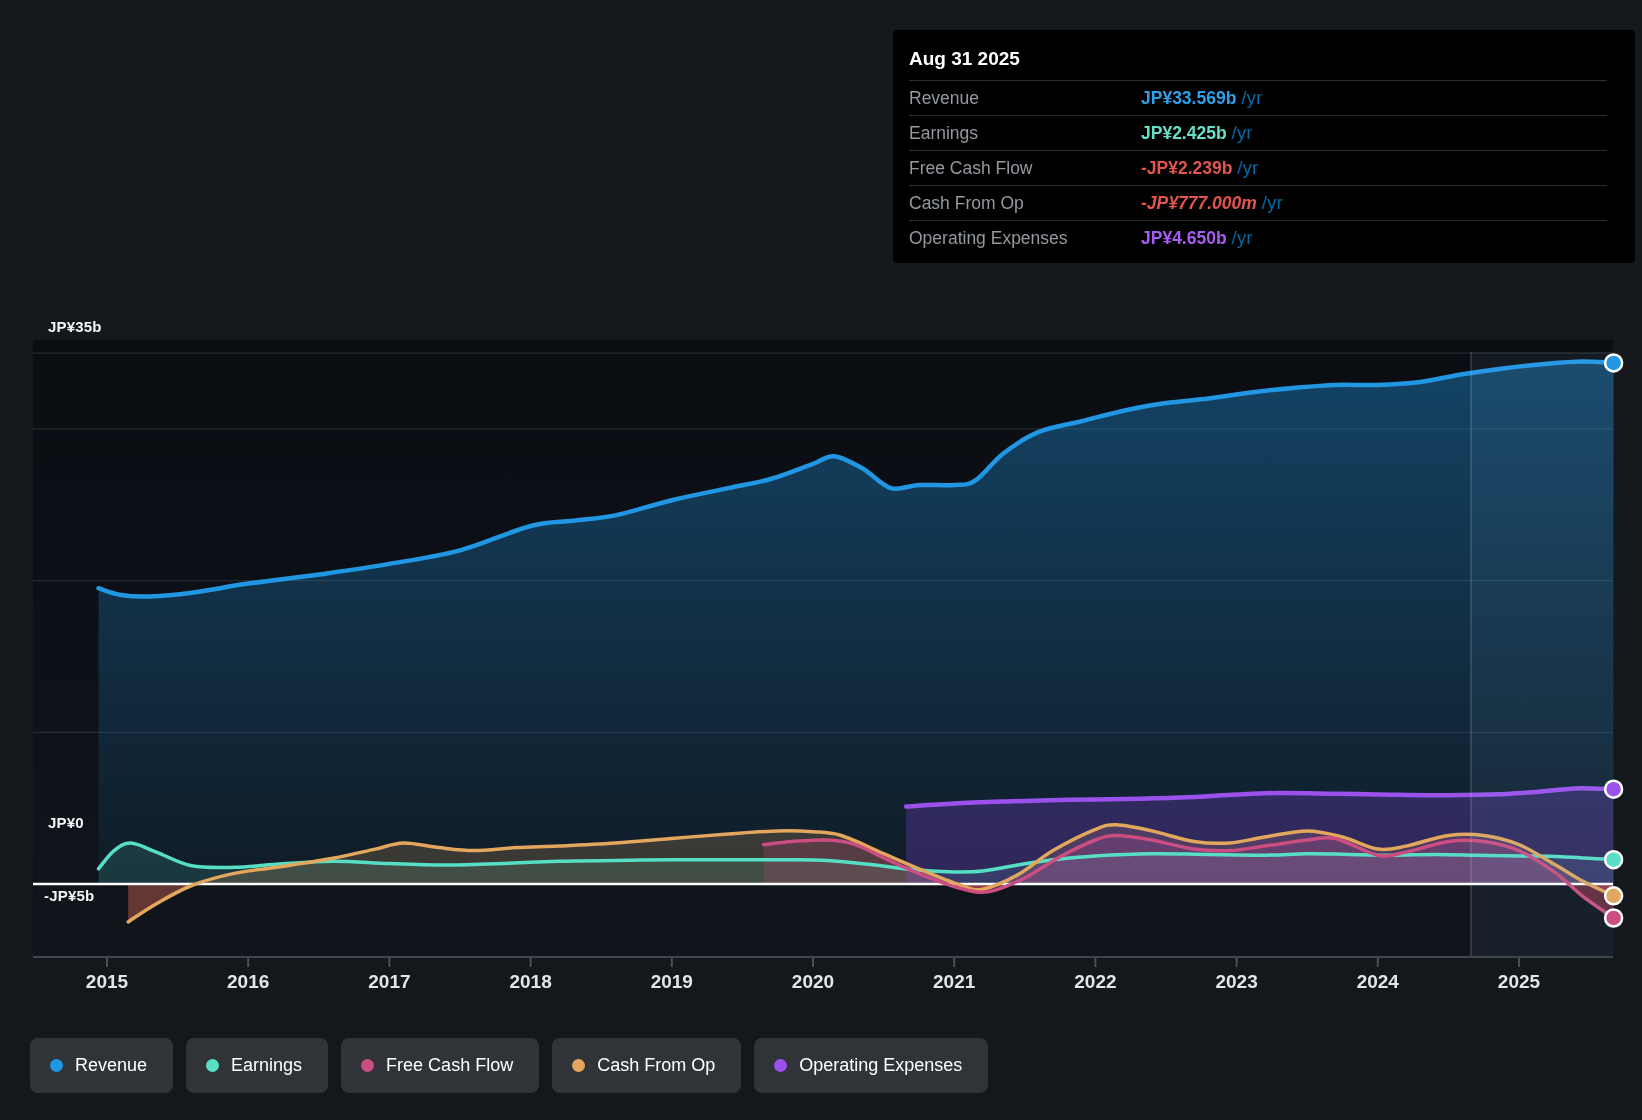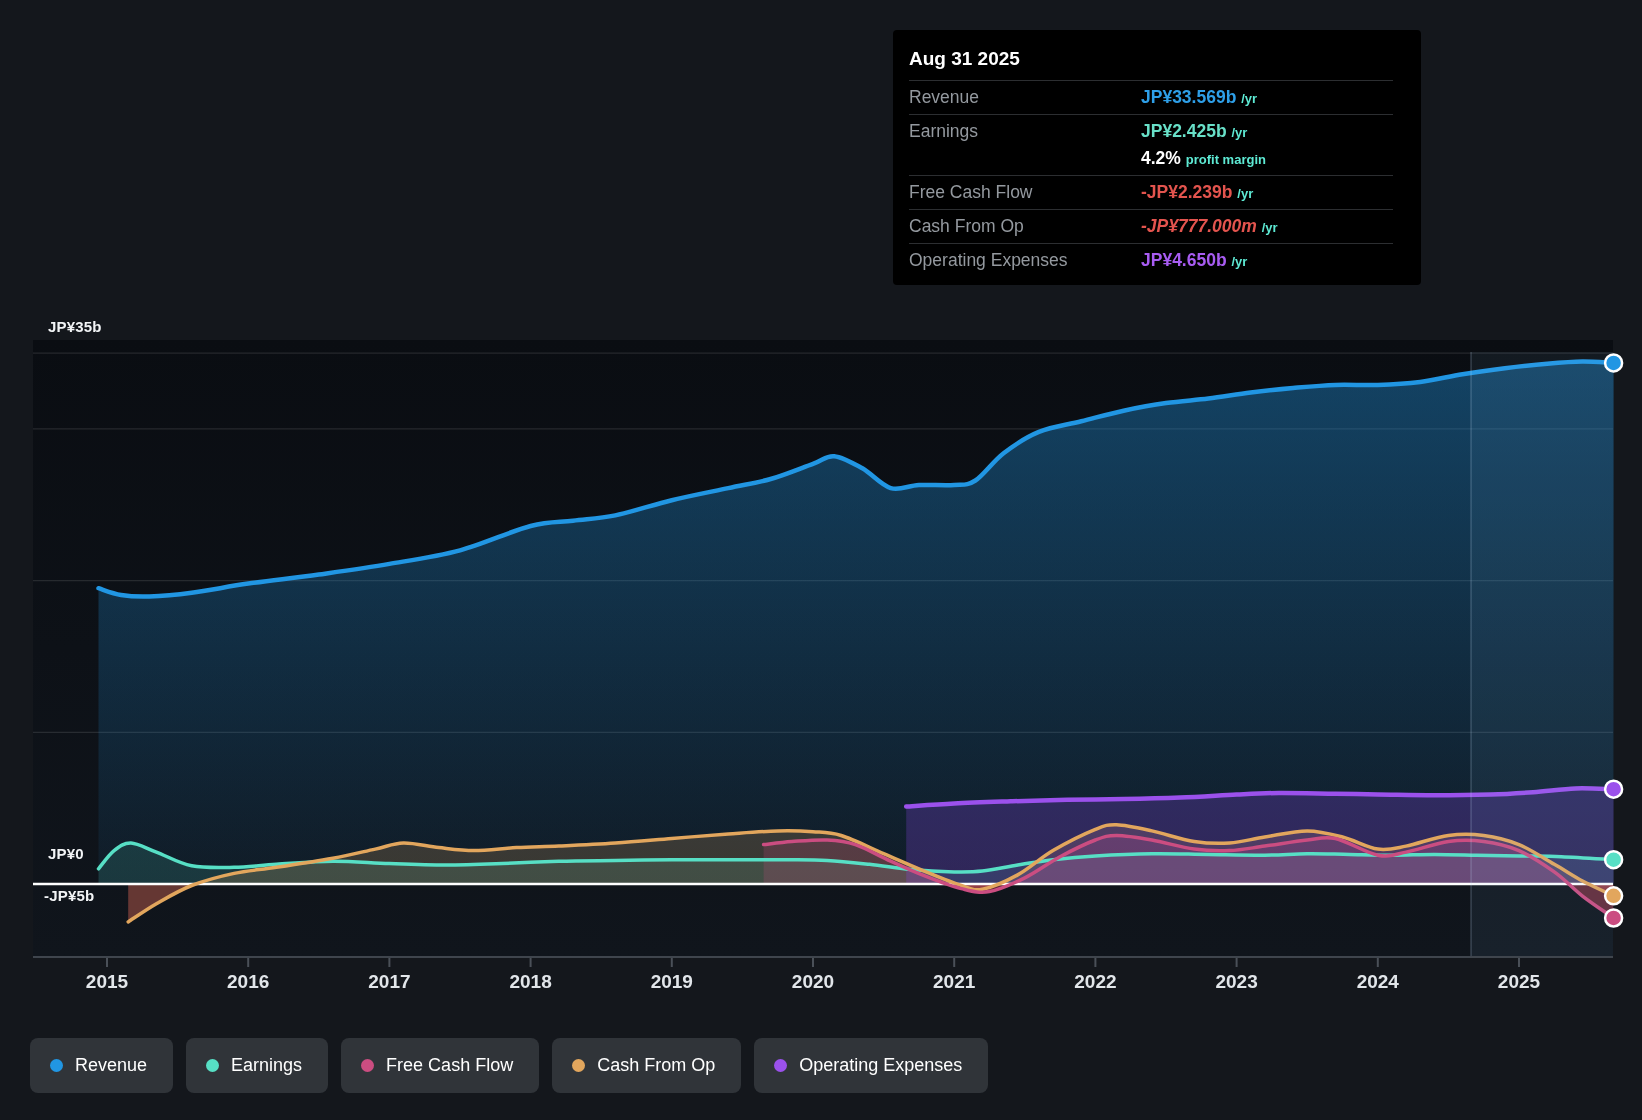--- a/index.html
+++ b/index.html
@@ -1,28 +1,28 @@
 <!DOCTYPE html>
 <html><head>
 <meta charset="utf-8">
 <style>
   html,body{margin:0;padding:0;background:#14171c;}
   *{box-sizing:border-box;}
   #stage{position:relative;width:1642px;height:1120px;background:#14171c;
          font-family:"Liberation Sans", sans-serif;overflow:hidden;}
   #chart-svg{position:absolute;left:0;top:0;}
   .ylab{position:absolute;color:#f2f4f6;font-size:15px;font-weight:700;letter-spacing:.2px;}
-  .tt{position:absolute;left:893px;top:30px;width:528px;background:#000;border-radius:4px;
+  .tt{position:absolute;left:893px;top:30px;width:742px;background:#000;border-radius:4px;
       padding:12px 28px 8px 16px;color:#fff;}
   .tt-title{font-size:19px;font-weight:700;padding:6px 0 10px 0;}
   .tt-row{display:flex;align-items:baseline;border-top:1px solid #2c2e31;padding:6px 0;}
   .tt-row.nb{border-top:none;padding-top:0;}
   .tt-label{width:232px;color:#94999f;font-size:17.5px;flex:none;}
   .tt-val{font-size:17.5px;font-weight:700;}
-  .tt-suffix{color:#5eead4;font-weight:700;font-size:13px;}
+  .tt-suffix{color:#0369a1;font-weight:400;font-size:19px;}
   #legend{position:absolute;left:30px;top:1038px;display:flex;gap:13px;}
   .pill{display:flex;align-items:center;gap:12px;background:#303439;border-radius:8px;
         padding:17px 26px 17px 20px;cursor:pointer;}
   .dot{width:13px;height:13px;border-radius:50%;flex:none;}
   .pill span.lbl{color:#fff;font-size:18px;font-weight:400;white-space:nowrap;}
 </style>
 </head>
 <body>
 
 <div id="stage">
@@ -85,39 +85,34 @@
       <line x1="1519" y1="958" x2="1519" y2="967" stroke="#4a5058" stroke-width="2"></line>
       <text x="1519" y="988" text-anchor="middle" fill="#e2e6ea" font-size="19" font-weight="600" font-family="&quot;Liberation Sans&quot;, sans-serif">2025</text>
       <circle cx="1613.60400000001" cy="362.91049999999996" r="8.5" fill="#2196e3" stroke="#ffffff" stroke-width="2.5"></circle>
       <circle cx="1613.60400000001" cy="859.728" r="8.5" fill="#57dfc5" stroke="#ffffff" stroke-width="2.5"></circle>
       <circle cx="1613.60400000001" cy="917.9808" r="8.5" fill="#cb4d81" stroke="#ffffff" stroke-width="2.5"></circle>
       <circle cx="1613.60400000001" cy="895.8326" r="8.5" fill="#e2a65d" stroke="#ffffff" stroke-width="2.5"></circle>
       <circle cx="1613.60400000001" cy="789.1875" r="8.5" fill="#9b51ec" stroke="#ffffff" stroke-width="2.5"></circle>
     </svg>
 
   <div class="ylab" style="left:48px;top:318px;">JP¥35b</div>
-  <div class="ylab" style="left:48px;top:845px;">JP¥0</div>
+  <div class="ylab" style="left:48px;top:814px;">JP¥0</div>
   <div class="ylab" style="left:44px;top:887px;">-JP¥5b</div>
 
   <div class="tt">
     <div class="tt-title">Aug 31 2025</div>
     <div class="tt-row">
       <span class="tt-label">Revenue</span>
       <span class="tt-val"><b style="color: rgb(46, 159, 232); text-align: right;">JP¥33.569b</b>
       <span class="tt-suffix">/yr</span></span>
     </div>
     <div class="tt-row">
       <span class="tt-label">Earnings</span>
       <span class="tt-val"><b style="color: rgb(104, 224, 200);">JP¥2.425b</b>
       <span class="tt-suffix">/yr</span></span>
-    </div>
-    <div class="tt-row nb">
-      <span class="tt-label"></span>
-      <span class="tt-val"><b style="color: rgb(255, 255, 255);">4.2%</b>
-      <span class="tt-suffix">profit margin</span></span>
     </div>
     <div class="tt-row">
       <span class="tt-label">Free Cash Flow</span>
       <span class="tt-val"><b style="color: rgb(227, 84, 78);">-JP¥2.239b</b>
       <span class="tt-suffix">/yr</span></span>
     </div>
     <div class="tt-row">
       <span class="tt-label">Cash From Op</span>
       <span class="tt-val"><b style="color: rgb(227, 84, 78); font-style: italic;">-JP¥777.000m</b>
       <span class="tt-suffix">/yr</span></span>

